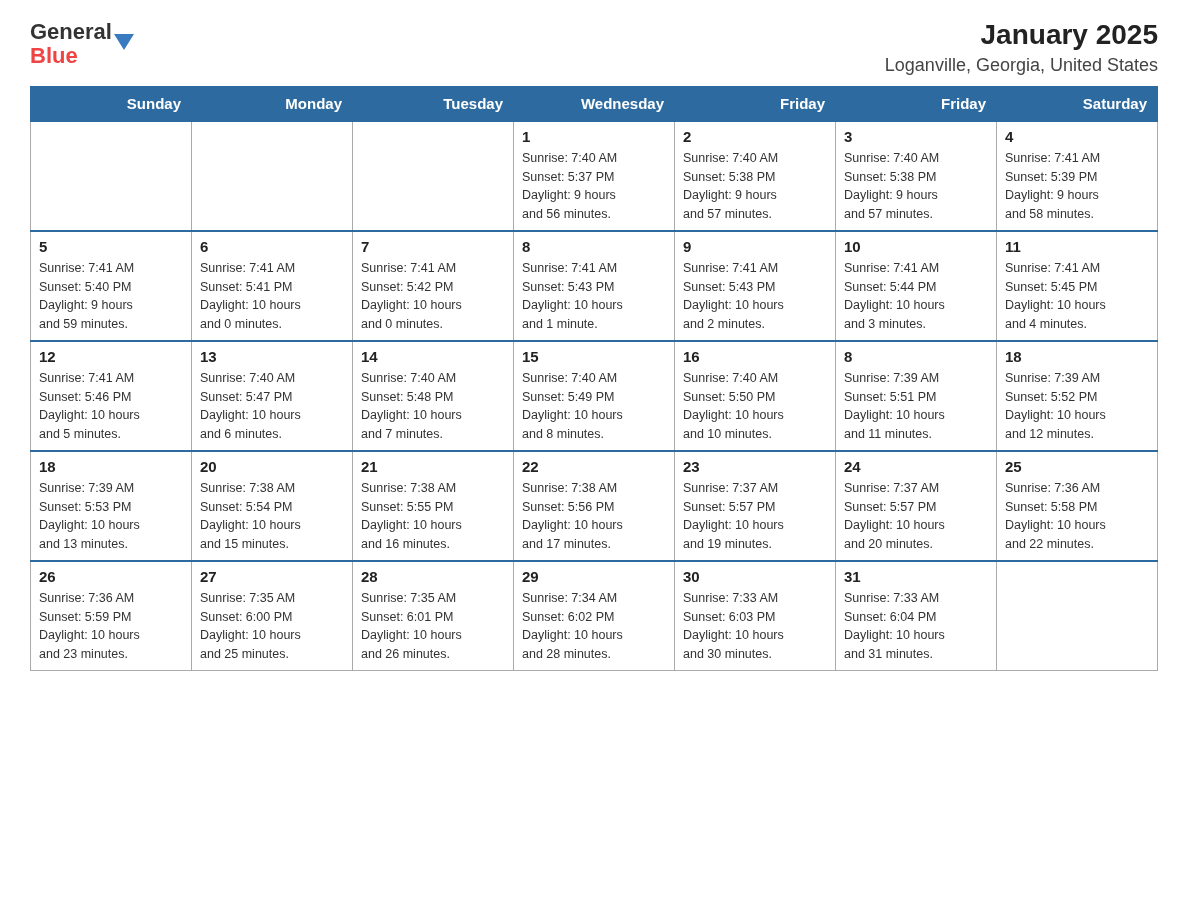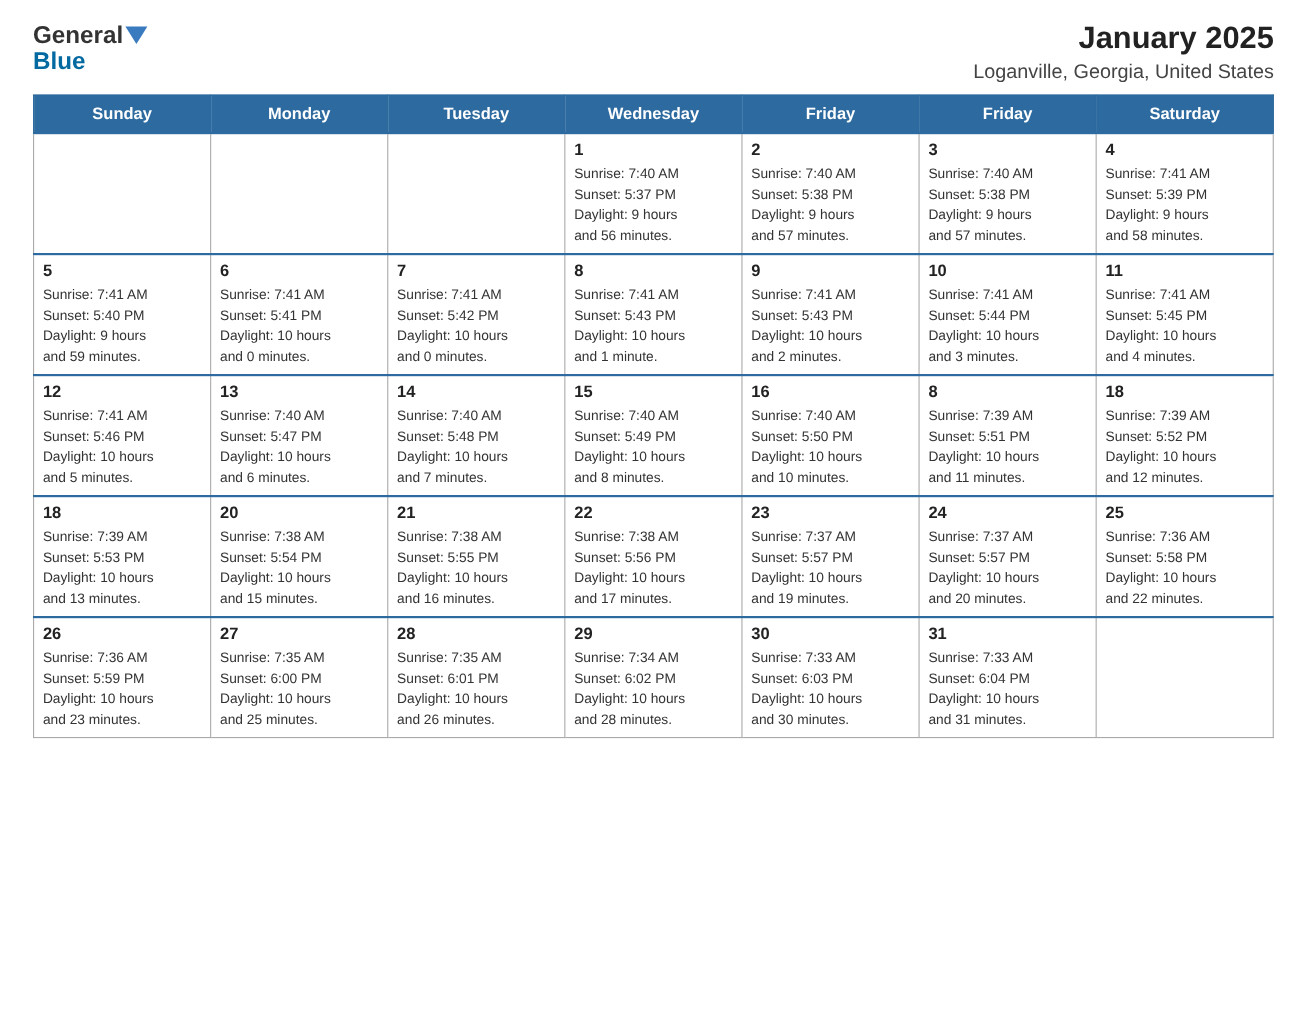--- a/index.html
+++ b/index.html
@@ -22,21 +22,21 @@
       gap: 0;
     }
     .logo-text-general {
       font-size: 22px;
       font-weight: bold;
       color: #333;
     }
     .logo-text-blue {
       font-size: 22px;
       font-weight: bold;
-      color: #0369a1;
+      color: #ef4444;
       text-align: center;
     }
     .logo-triangle {
       width: 0;
       height: 0;
       border-left: 10px solid transparent;
       border-right: 10px solid transparent;
       border-top: 16px solid #3a7abf;
       margin-left: 2px;
       margin-bottom: -2px;
@@ -62,21 +62,21 @@
       width: 100%;
       border-collapse: collapse;
       margin-top: 10px;
     }
     .calendar thead tr th {
       background: #2d6a9f;
       color: #fff;
       font-size: 15px;
       font-weight: bold;
       padding: 8px 10px;
-      text-align: center;
+      text-align: right;
       border: 1px solid #2d6a9f;
     }
     .calendar tbody tr td {
       vertical-align: top;
       border: 1px solid #aaa;
       padding: 6px 8px;
       width: 14.28%;
       min-height: 100px;
       font-size: 13px;
       color: #333;
@@ -98,21 +98,21 @@
     tbody tr {
       border-top: 2px solid #2d6a9f;
     }
   </style>
 </head>
 <body>
 
 <div class="header">
   <div class="logo">
     <div style="line-height:1.1;">
-      <div style="display:flex; align-items:flex-start;">
+      <div style="display:flex; align-items:flex-end;">
         <span class="logo-text-general">General</span>
         <span class="logo-triangle"></span>
       </div>
       <div>
         <span class="logo-text-blue">Blue</span>
       </div>
     </div>
   </div>
   <div class="title-block">
     <div class="page-title">January 2025</div>

